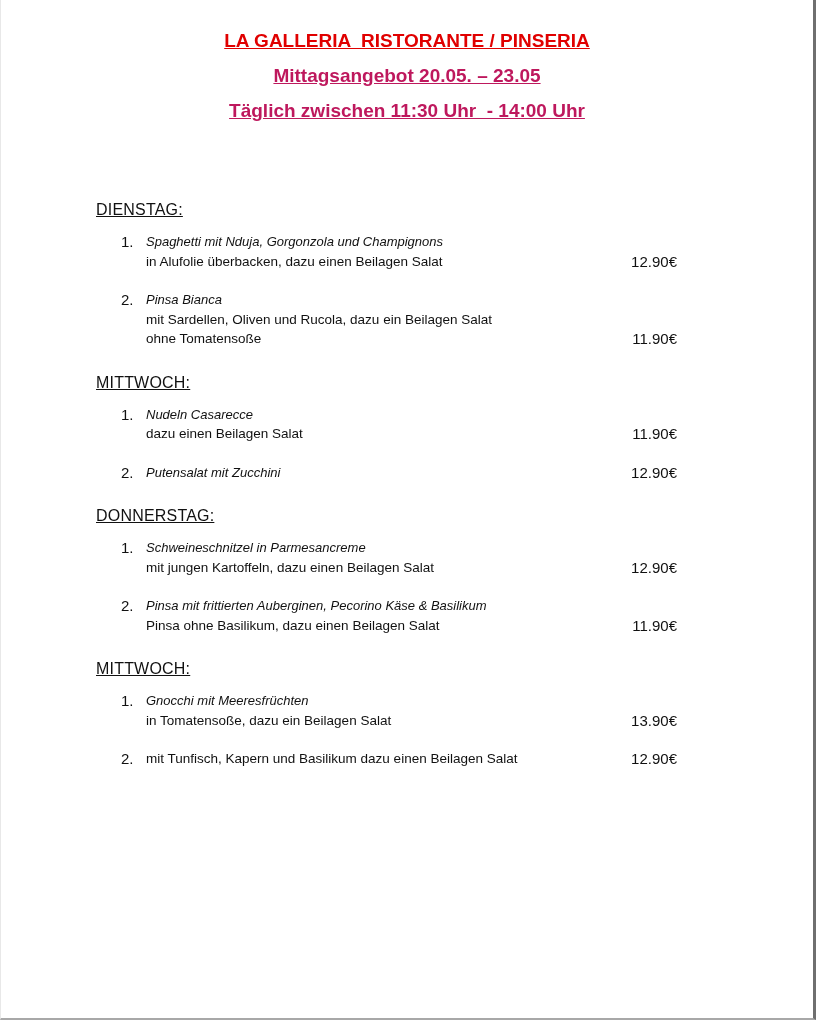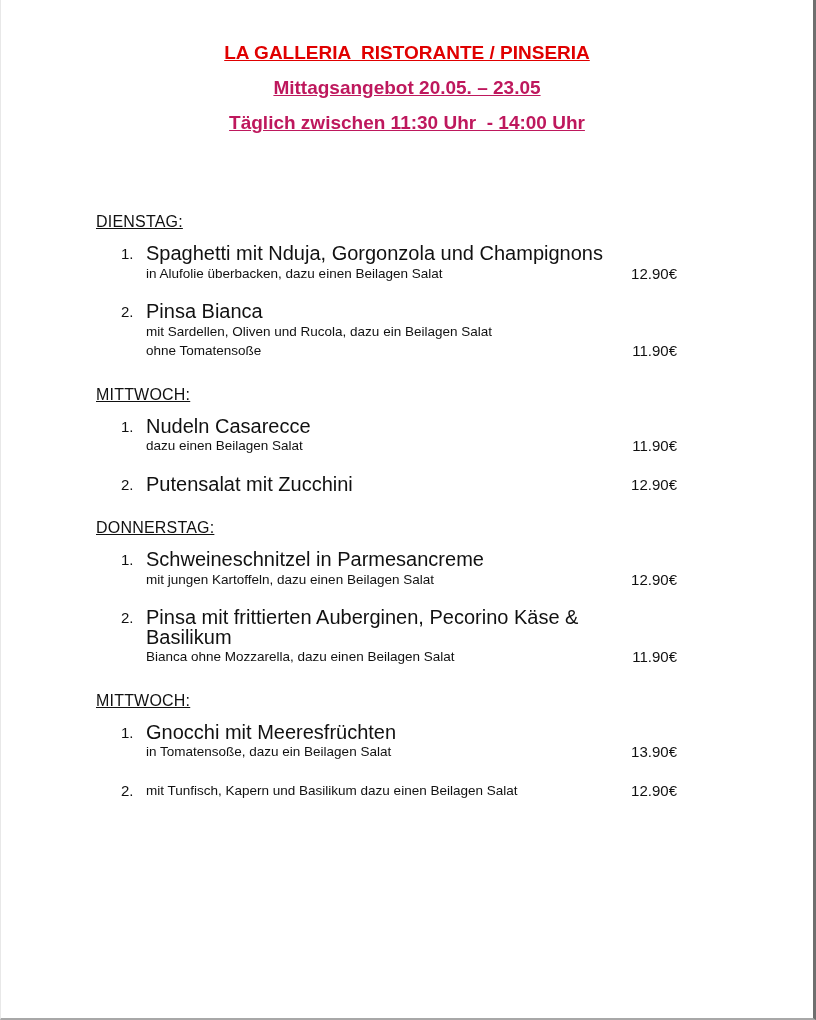--- a/index.html
+++ b/index.html
@@ -12,21 +12,21 @@
     position: relative;
     width: 816px;
     height: 1020px;
     background: #ffffff;
     border-left: 1px solid #e8e8e8;
     border-right: 3px solid #6f6f6f;
     border-bottom: 2px solid #a8a8a8;
     overflow: hidden;
   }
   .content {
-    padding: 12px 95px;
+    padding: 0 95px;
   }
   .doc-header {
     padding-top: 30px;
     text-align: center;
   }
   .doc-header .h-line {
     font-weight: bold;
     font-size: 19px;
     line-height: 22px;
     margin-bottom: 13px;
@@ -63,22 +63,23 @@
     padding-left: 25px;
   }
   .item-num {
     width: 25px;
     flex: 0 0 25px;
     font-size: 15px;
     line-height: 19.5px;
   }
   .item-lines { }
   .item-title {
-    font-size: 20px;
-    line-height: 19.5px;
+    font-size: 13px;
+    line-height: 19.5px;
+    font-style: italic;
   }
   .item-desc {
     font-size: 13.5px;
     line-height: 19.5px;
   }
   .item-price {
     font-size: 15px;
     line-height: 19.5px;
     white-space: nowrap;
   }
@@ -155,21 +156,21 @@
               <div class="item-desc">mit jungen Kartoffeln, dazu einen Beilagen Salat</div>
             </div>
           </div>
           <div class="item-price">12.90€</div>
         </div>
         <div class="menu-item">
           <div class="item-left">
             <span class="item-num">2.</span>
             <div class="item-lines">
               <div class="item-title">Pinsa mit frittierten Auberginen, Pecorino Käse &amp; Basilikum</div>
-              <div class="item-desc">Bianca ohne Mozzarella, dazu einen Beilagen Salat</div>
+              <div class="item-desc">Pinsa ohne Basilikum, dazu einen Beilagen Salat</div>
             </div>
           </div>
           <div class="item-price">11.90€</div>
         </div>
       </section>
 
       <section class="day-section">
         <div class="day-heading">MITTWOCH:</div>
         <div class="menu-item">
           <div class="item-left">

